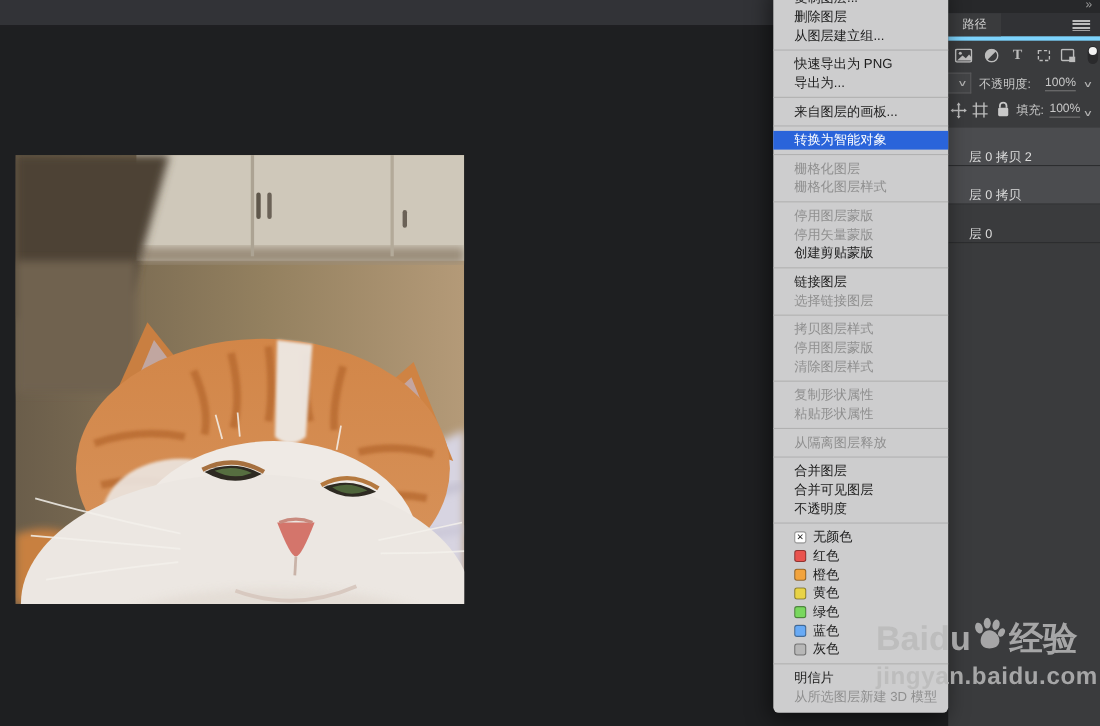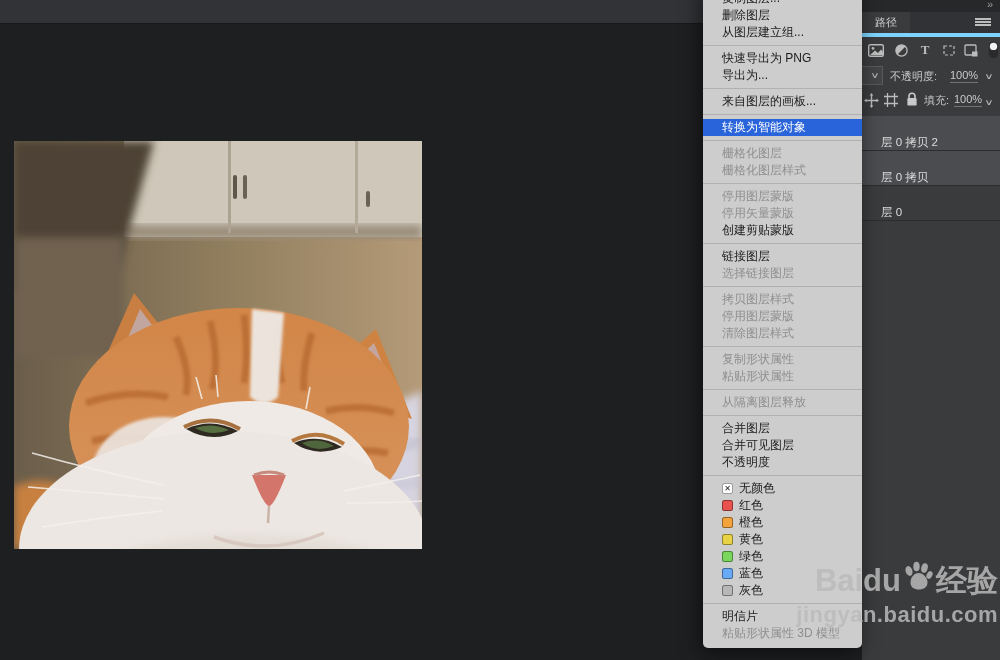--- a/index.html
+++ b/index.html
@@ -43,21 +43,21 @@
   .menu-item.disabled{color:#8f8f8f;}
   .menu-item.highlighted{background:#2a64da;color:#ffffff;}
   .menu-sep{height:1px;background:#b1b1b1;margin:4px 0;}
   .swatch{display:inline-block;width:11px;height:11px;border-radius:2.5px;border:1px solid rgba(0,0,0,.38);
     margin-right:6px;vertical-align:-1.5px;box-sizing:border-box;position:relative;}
   .swatch.none{background:#ffffff;}
   .swatch.none::after{content:"✕";position:absolute;left:0;top:0;width:9px;height:9px;line-height:9px;
     text-align:center;font-size:8px;color:#222;}
   
   .watermark{position:absolute;right:2px;top:560px;z-index:9;color:rgba(186,186,186,.85);text-align:right;}
-  .wm-line1{display:flex;align-items:center;justify-content:flex-end;font-weight:bold;font-size:31px;line-height:38px;}
+  .wm-line1{display:flex;align-items:center;font-weight:bold;font-size:31px;line-height:38px;}
   .wm-line1 .paw{margin:0 2px 0 1px;}
   .wm-line2{font-size:22px;font-weight:bold;letter-spacing:.5px;line-height:28px;}
 </style>
 </head>
 <body>
 
 <div class="topbar"></div>
 
 <div class="canvas-photo">
   <svg width="408" height="408" viewBox="0 0 408 408">
@@ -284,21 +284,21 @@
     <div class="menu-sep"></div>
     <div class="menu-item"><span class="swatch none"></span><span>无颜色</span></div>
     <div class="menu-item"><span class="swatch" style="background: rgb(233, 83, 78);"></span><span>红色</span></div>
     <div class="menu-item"><span class="swatch" style="background: rgb(242, 163, 60);"></span><span>橙色</span></div>
     <div class="menu-item"><span class="swatch" style="background: rgb(232, 211, 71);"></span><span>黄色</span></div>
     <div class="menu-item"><span class="swatch" style="background: rgb(121, 215, 94);"></span><span>绿色</span></div>
     <div class="menu-item"><span class="swatch" style="background: rgb(104, 170, 245);"></span><span>蓝色</span></div>
     <div class="menu-item"><span class="swatch" style="background: rgb(183, 183, 183);"></span><span>灰色</span></div>
     <div class="menu-sep"></div>
     <div class="menu-item"><span>明信片</span></div>
-    <div class="menu-item disabled"><span>粘贴形状属性 3D 模型</span></div>
+    <div class="menu-item disabled"><span>从所选图层新建 3D 模型</span></div>
   </div>
 
 <div class="watermark">
   <div class="wm-line1">
     <span>Baidu</span>
     <span class="paw">
       <svg width="32" height="32" viewBox="0 0 32 32" fill="rgba(186,186,186,.85)">
         <ellipse cx="7" cy="11" rx="3.4" ry="5" transform="rotate(-18 7 11)"></ellipse>
         <ellipse cx="14.5" cy="6.5" rx="3.2" ry="4.8"></ellipse>
         <ellipse cx="22.5" cy="8" rx="3.2" ry="4.8" transform="rotate(14 22.5 8)"></ellipse>

